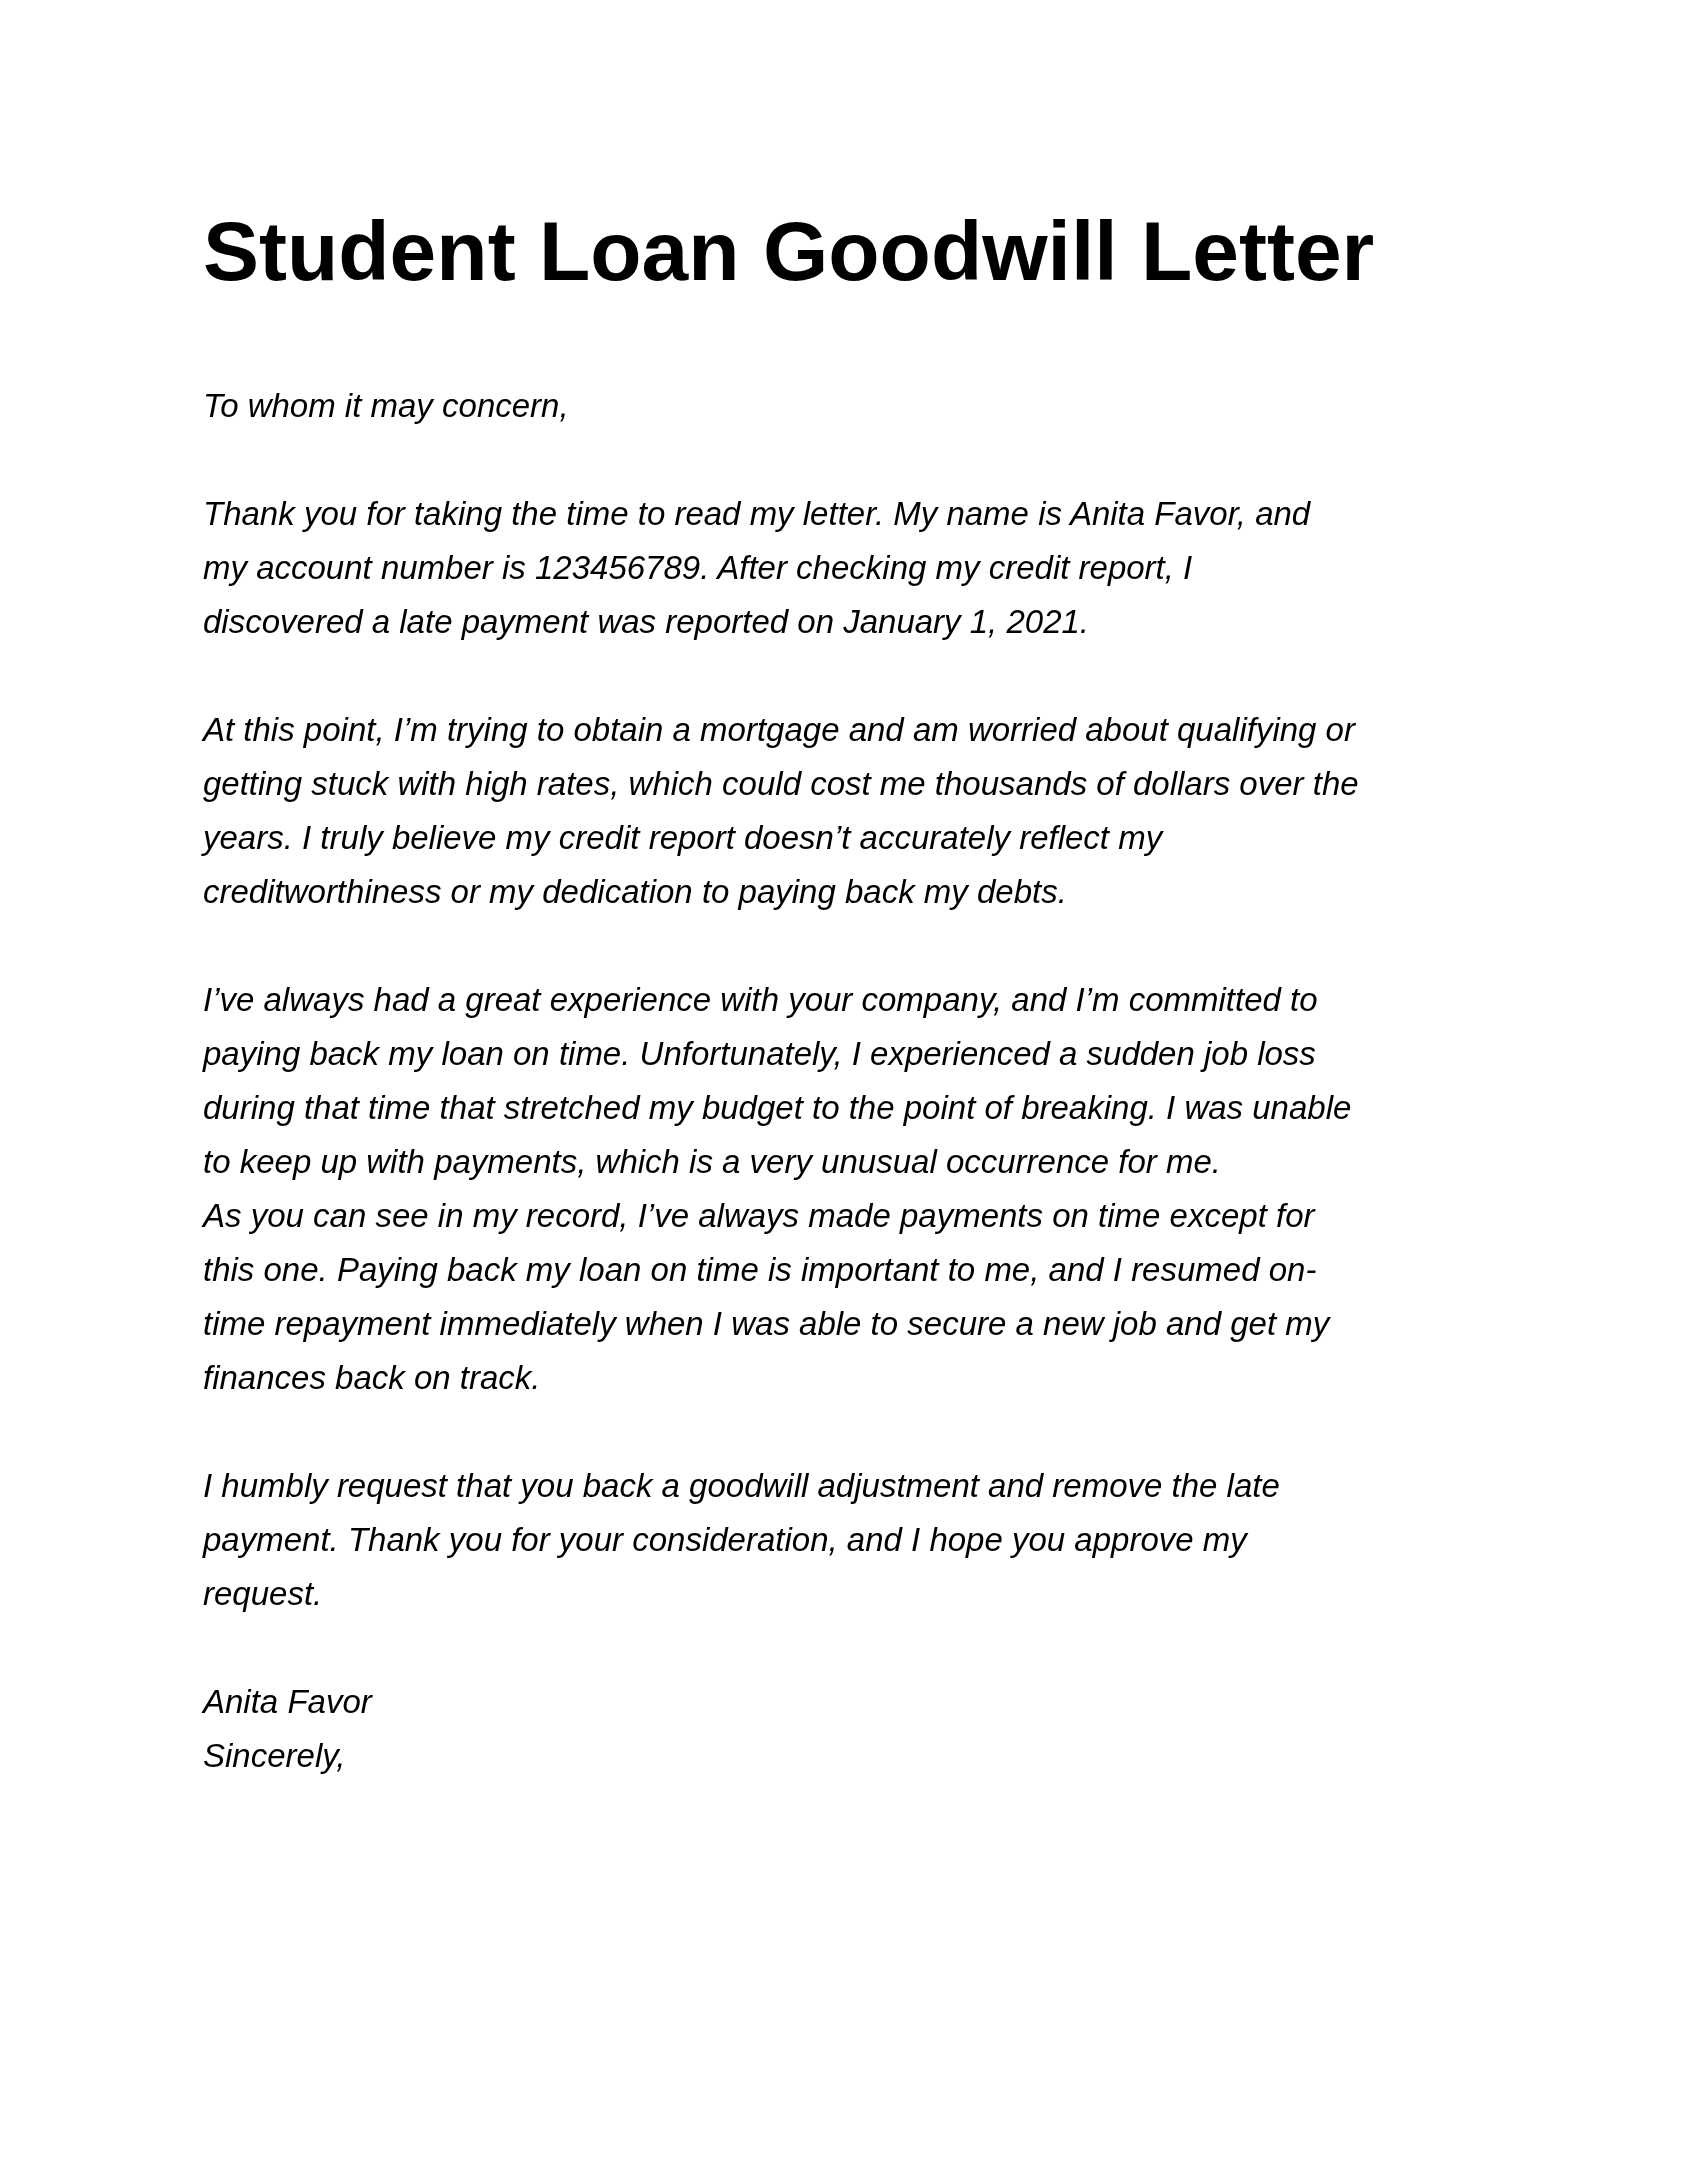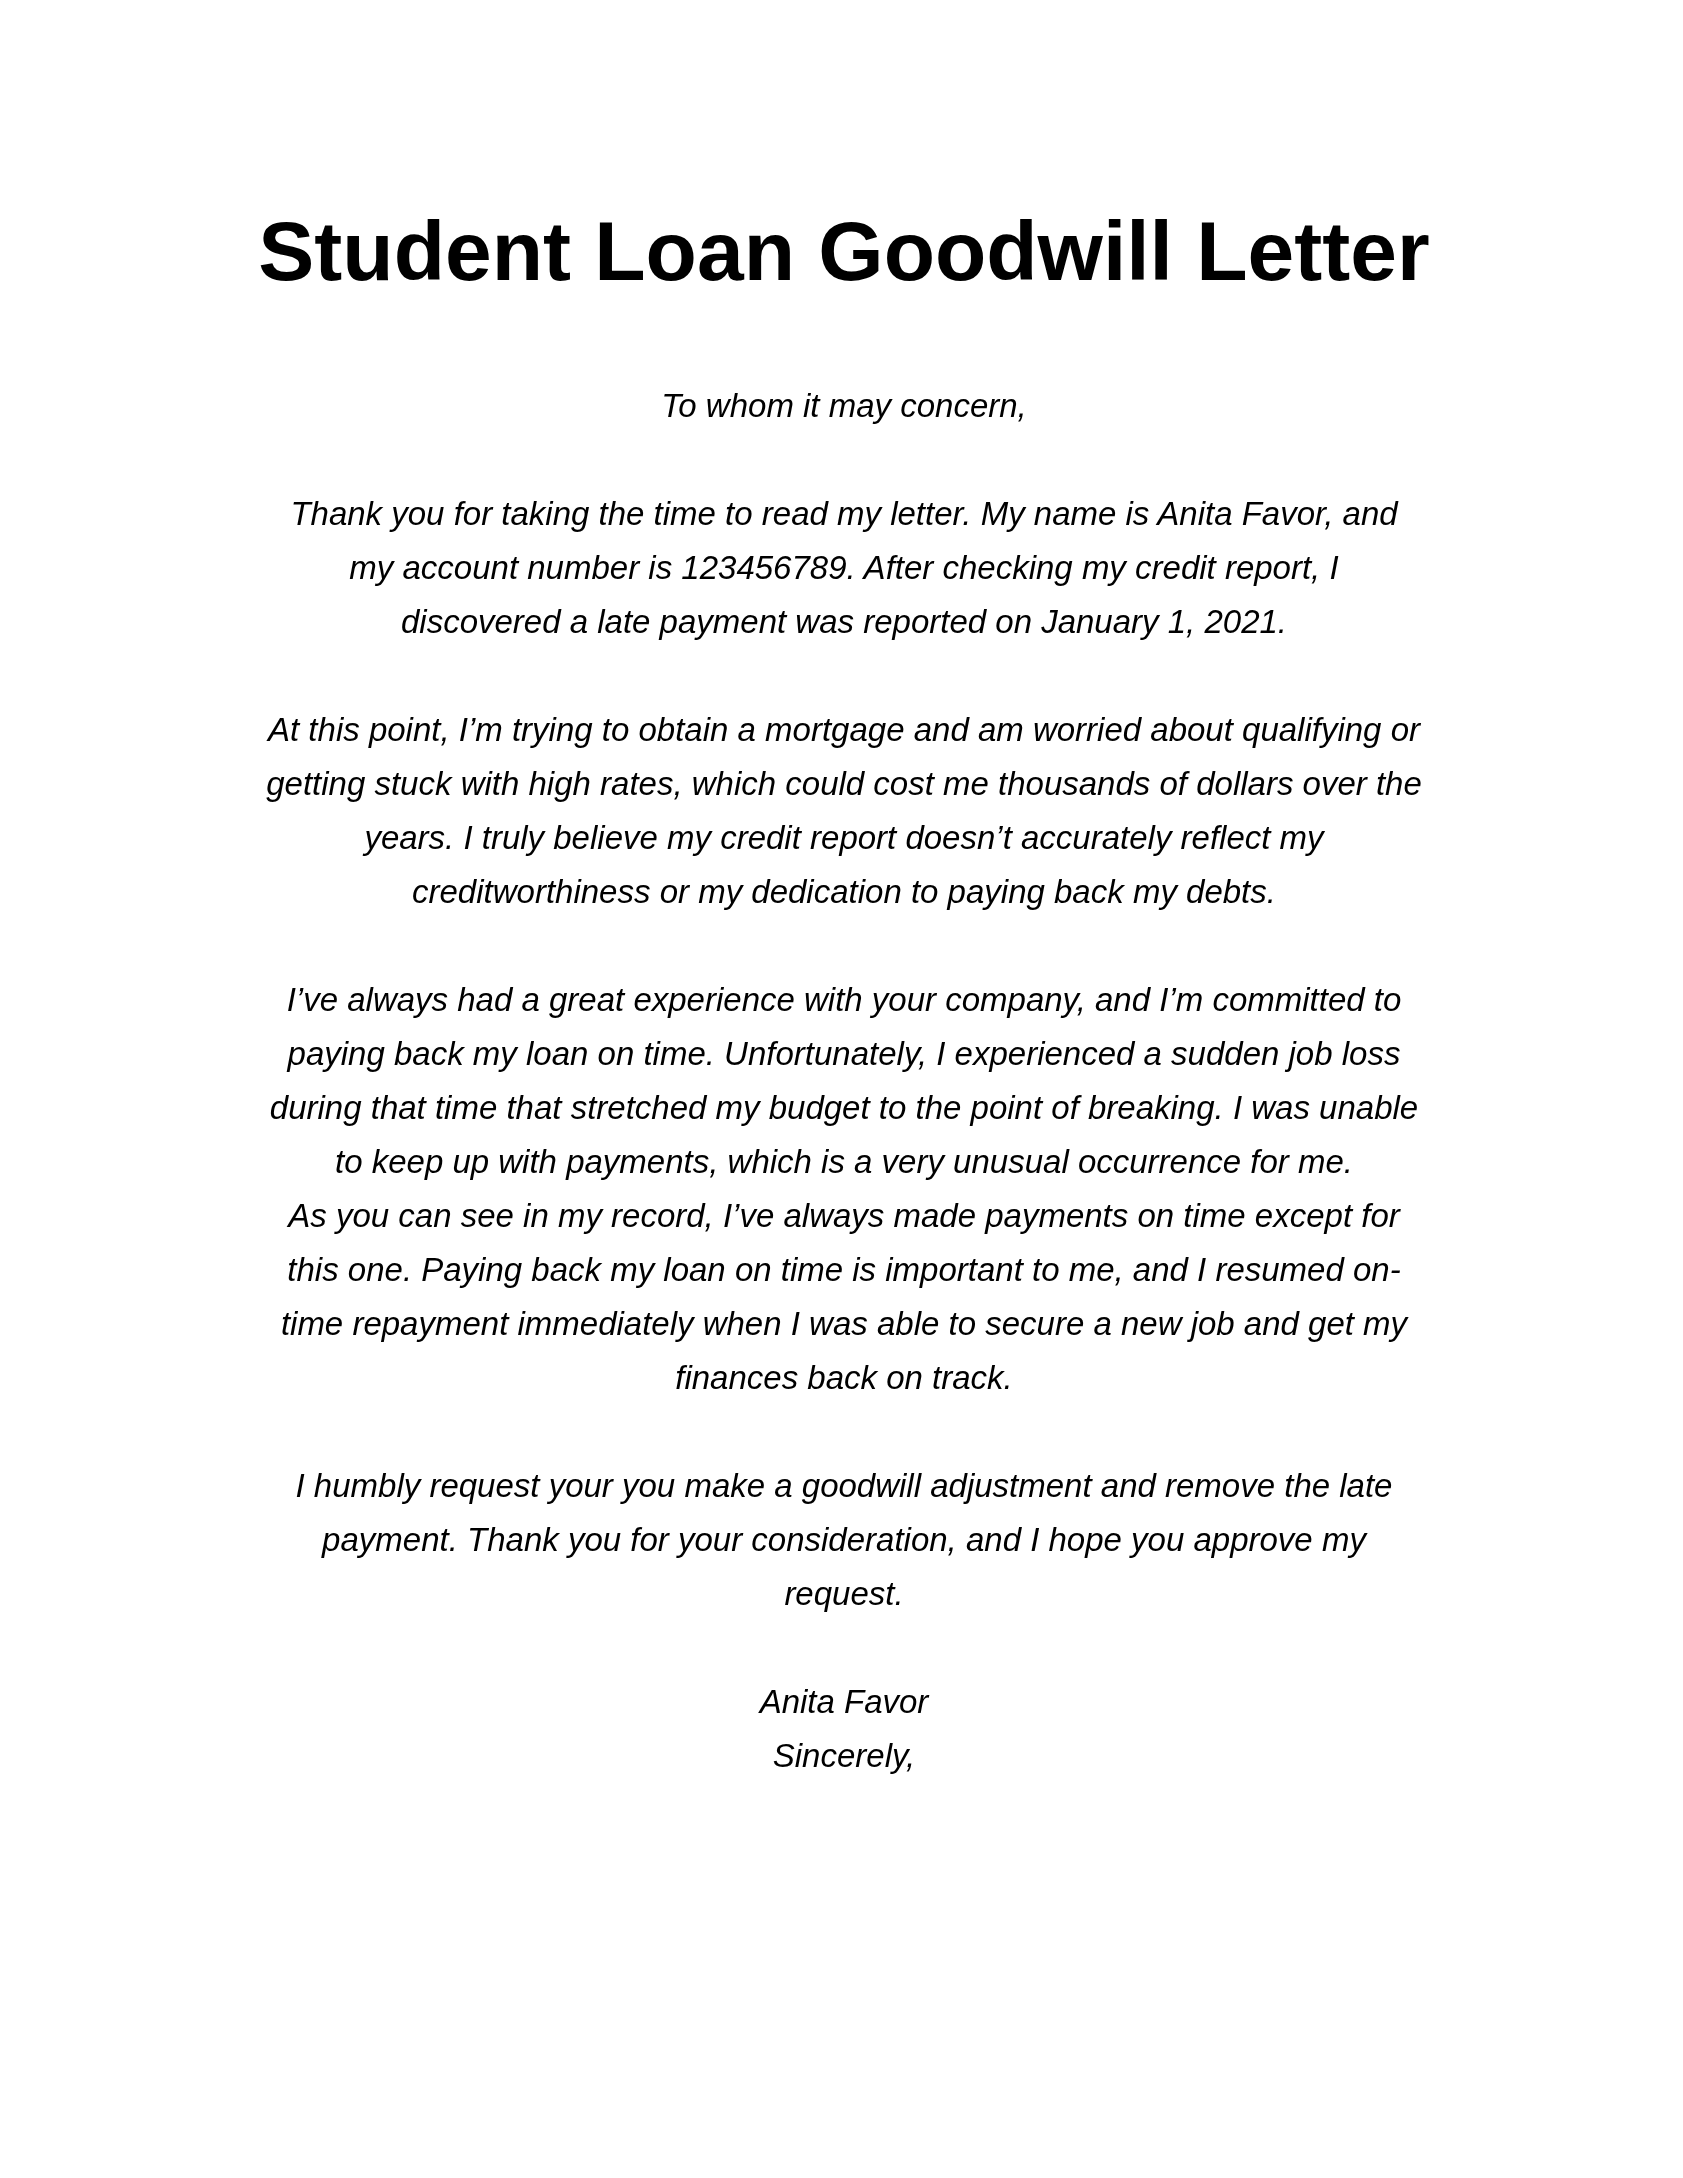--- a/index.html
+++ b/index.html
@@ -10,21 +10,20 @@
   .page {
     position: relative;
     width: 1683px;
     height: 2178px;
     background: #ffffff;
     box-sizing: border-box;
     padding: 208px 198px 9px 203px;
     font-family: "Liberation Sans", sans-serif;
     color: #000000;
     overflow: hidden;
-    text-align: center;
   }
   .doc-title {
     margin: 0 0 84px 0;
     font-size: 84px;
     line-height: 87px;
     font-weight: bold;
     font-style: normal;
     color: #000000;
     white-space: nowrap;
   }
@@ -64,21 +63,21 @@
 
     <p class="para">I’ve always had a great experience with your company, and I’m committed to
 paying back my loan on time. Unfortunately, I experienced a sudden job loss
 during that time that stretched my budget to the point of breaking. I was unable
 to keep up with payments, which is a very unusual occurrence for me.
 As you can see in my record, I’ve always made payments on time except for
 this one. Paying back my loan on time is important to me, and I resumed on-
 time repayment immediately when I was able to secure a new job and get my
 finances back on track.</p>
 
-    <p class="para">I humbly request your you make a goodwill adjustment and remove the late
+    <p class="para">I humbly request that you back a goodwill adjustment and remove the late
 payment. Thank you for your consideration, and I hope you approve my
 request.</p>
 
     <p class="closing-block">Anita Favor</p>
 
     <p class="closing-block">Sincerely,</p>
   </div>
 </div>
 
 

